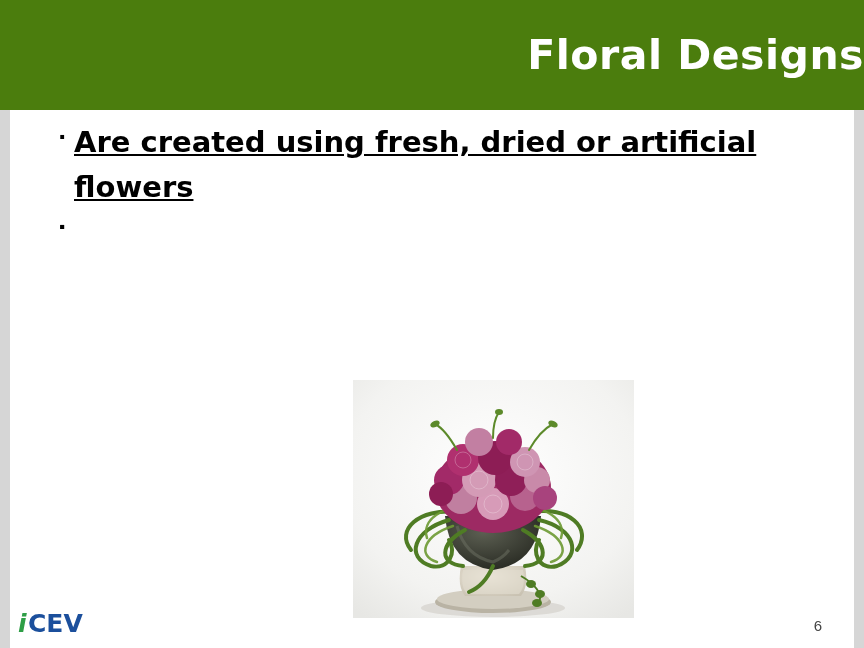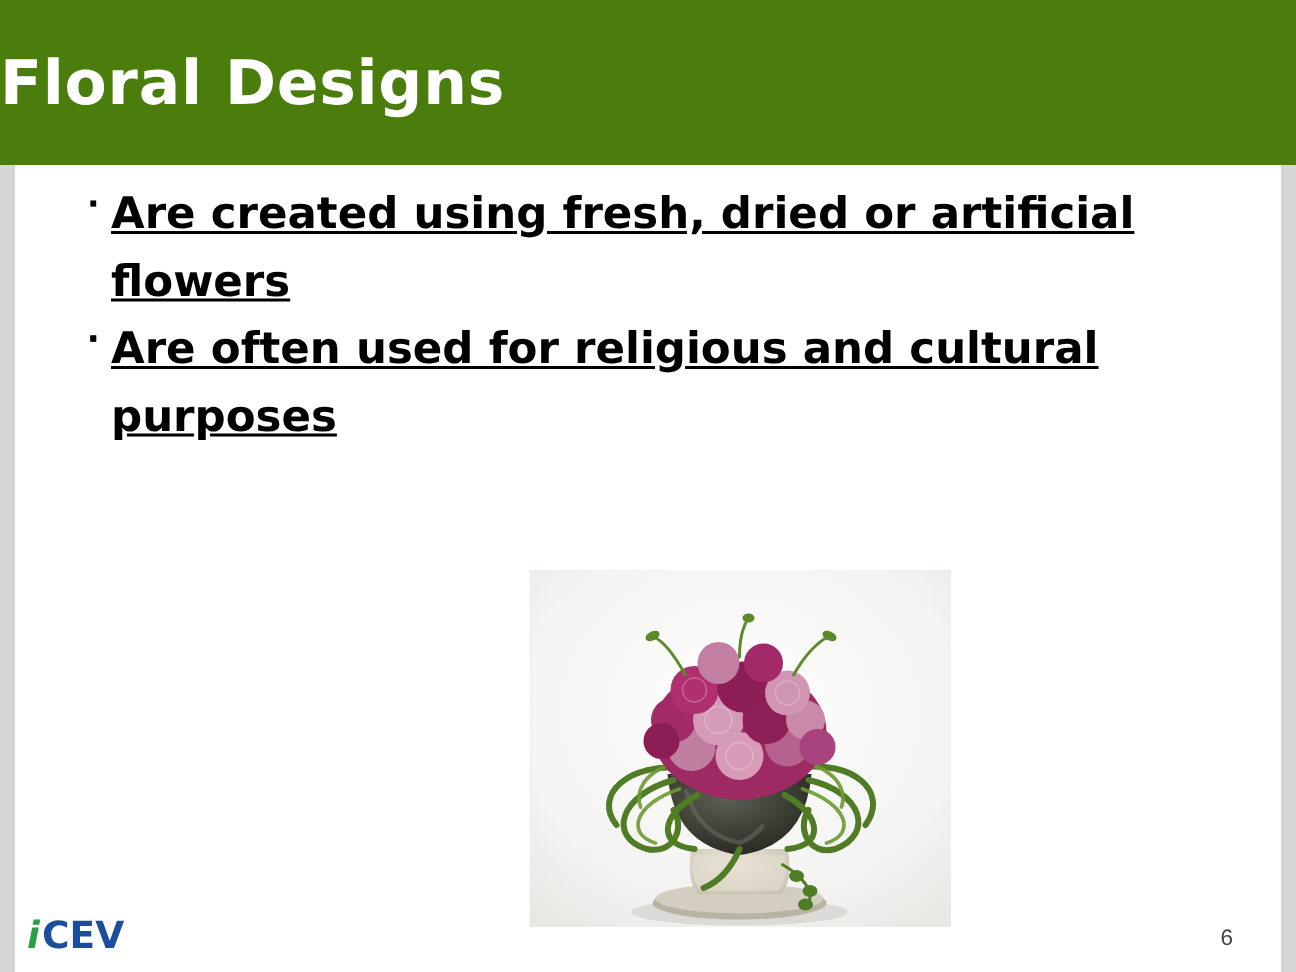--- a/index.html
+++ b/index.html
@@ -39,21 +39,21 @@
   }
   .title-bar {
     position: absolute;
     left: 0;
     top: 0;
     width: 864px;
     height: 110px;
     background: #4b7d0d;
     display: flex;
     align-items: center;
-    justify-content: flex-start;
+    justify-content: flex-end;
   }
   .title-text {
     color: #ffffff;
     font-family: "DejaVu Sans", sans-serif;
     font-size: 41px;
     font-weight: bold;
     letter-spacing: 0.5px;
     line-height: 1;
     text-align: center;
   }
@@ -134,21 +134,20 @@
     <ul class="bullets">
       <li>
         <span class="bullet-dot">·</span>
         <span class="txt">Are created using fresh, dried or artificial flowers</span>
       </li>
       <li>
         <span class="bullet-dot">·</span>
       </li>
       <li>
         <span class="bullet-dot">·</span>
-        <span class="txt">Are often used for religious and cultural purposes</span>
       </li>
     </ul>
   </div>
 
   <div class="photo">
     <svg width="281" height="238" viewBox="0 0 281 238" xmlns="http://www.w3.org/2000/svg">
       <defs>
         <radialGradient id="bgGrad" cx="50%" cy="40%" r="75%">
           <stop offset="0%" stop-color="#ffffff"></stop>
           <stop offset="70%" stop-color="#f3f3f1"></stop>

